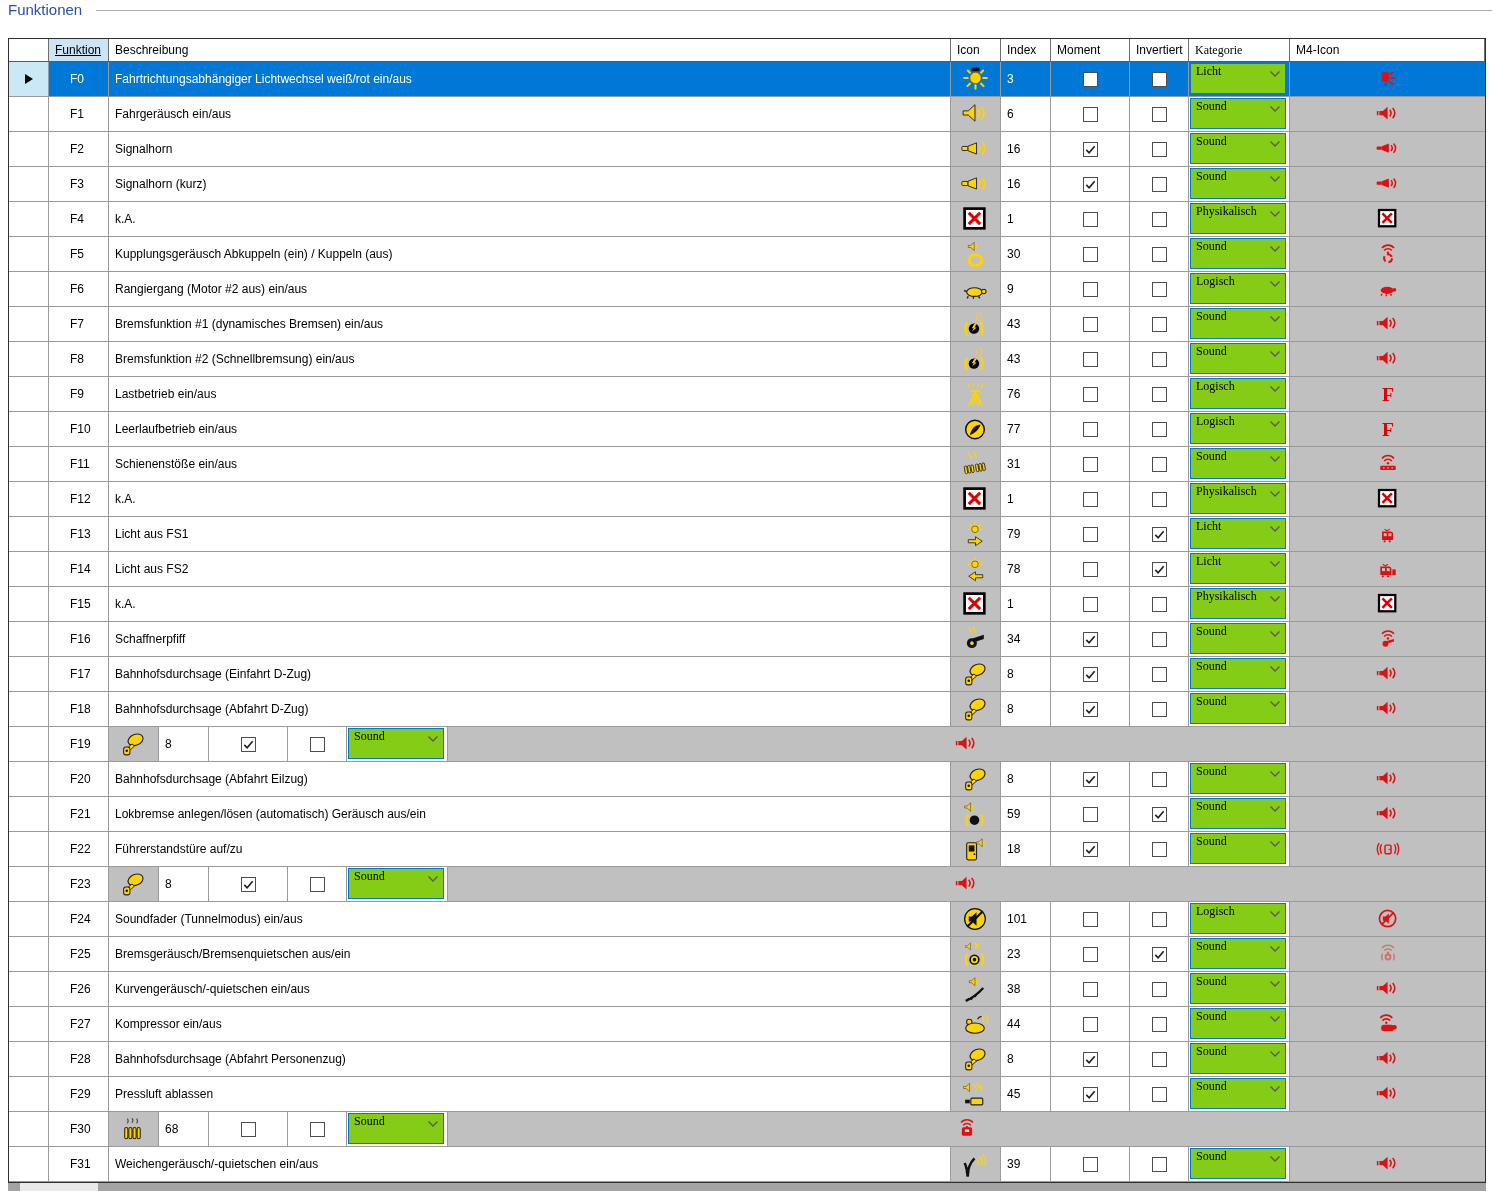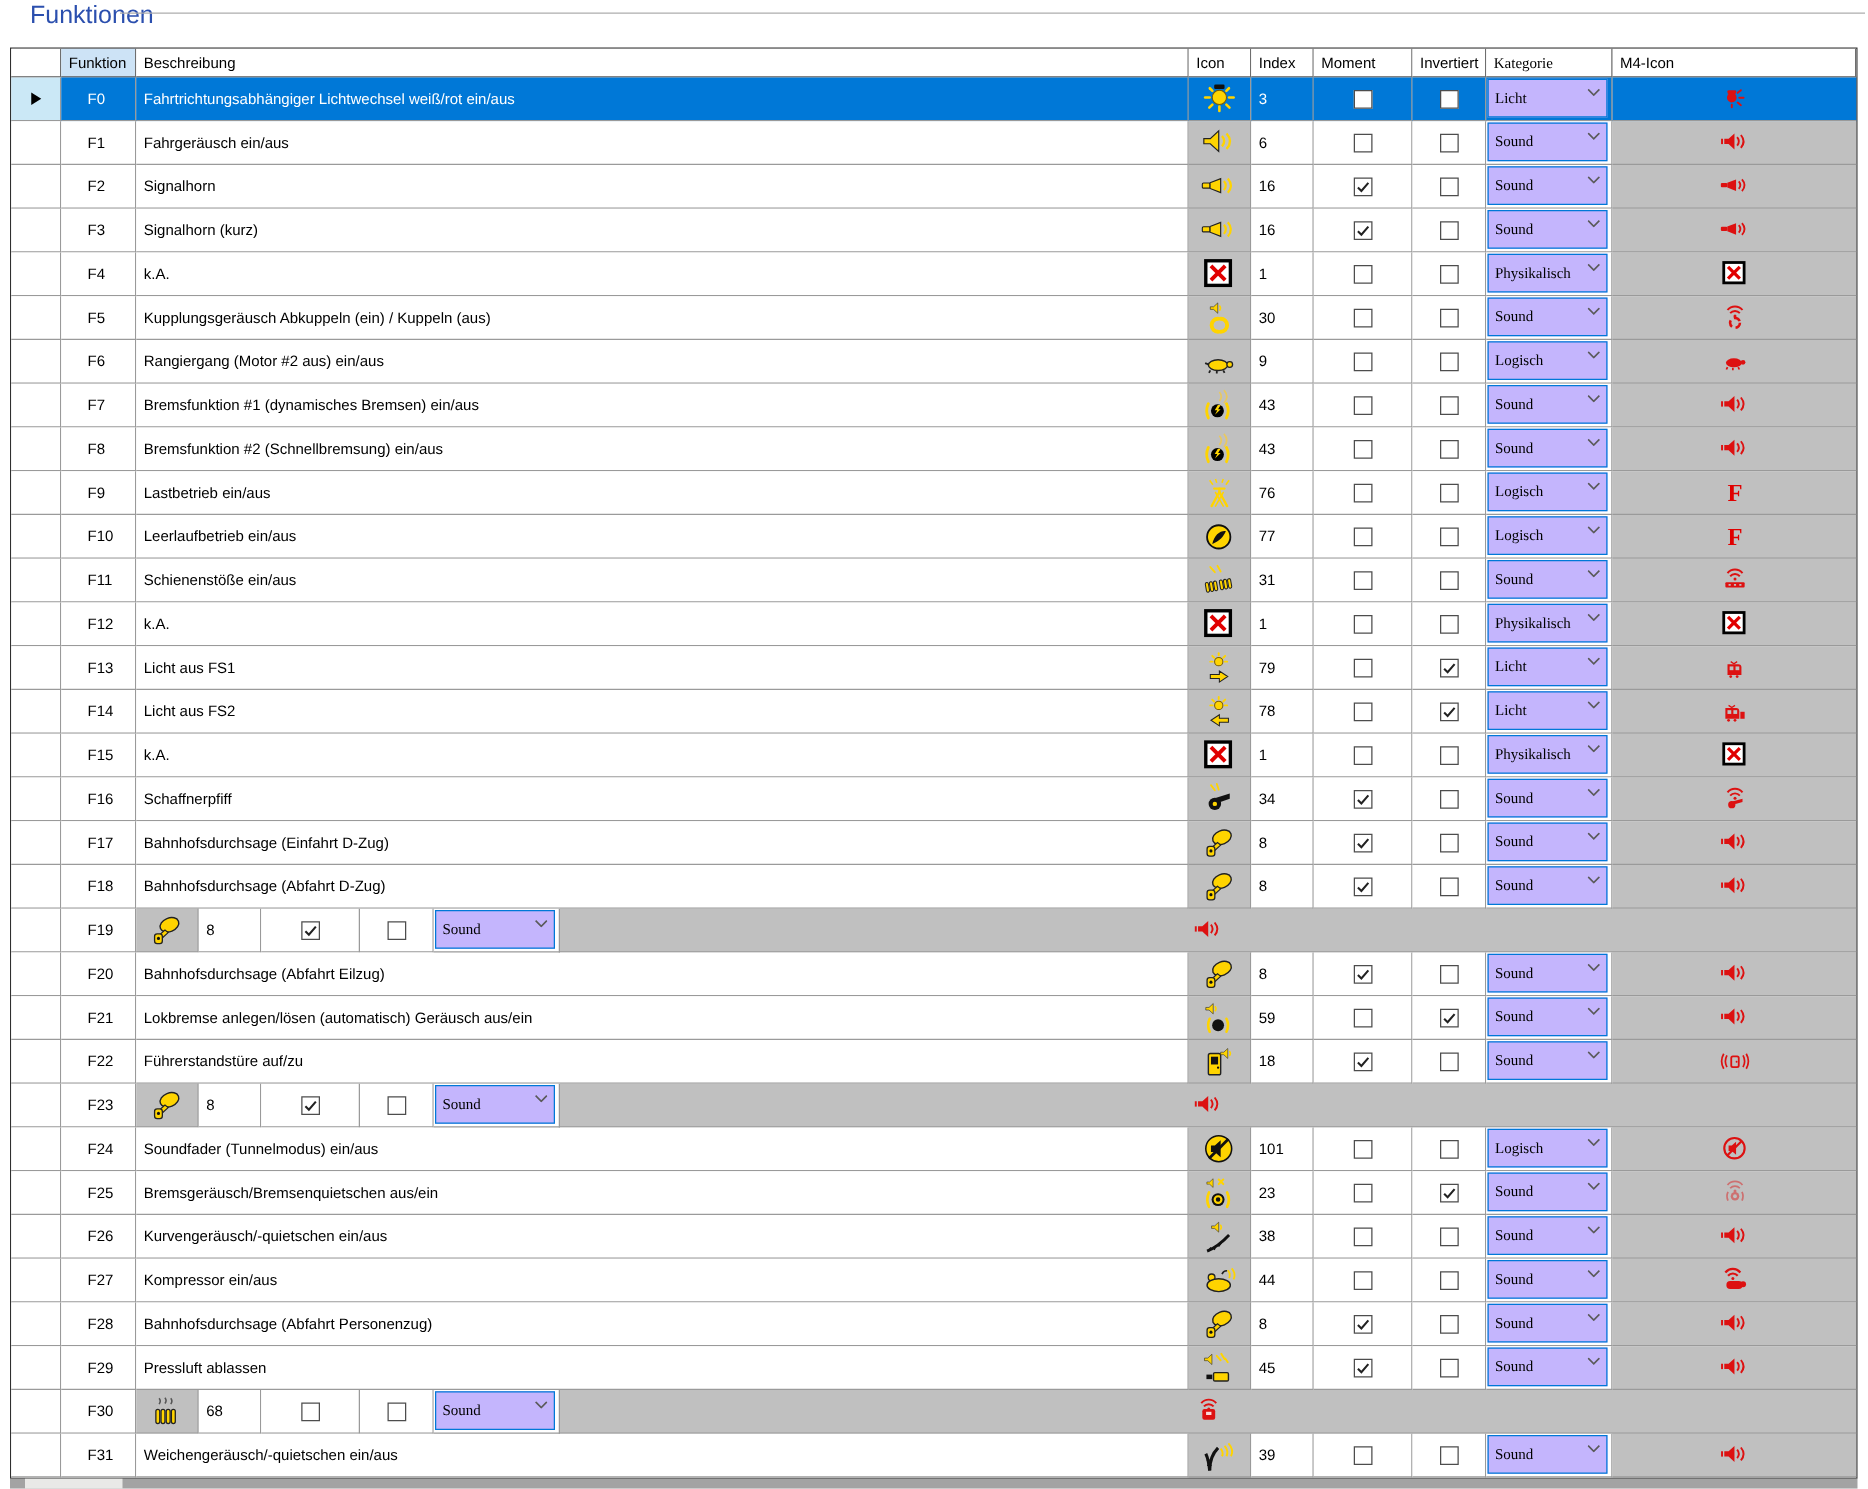--- a/index.html
+++ b/index.html
@@ -1,53 +1,53 @@
 <!DOCTYPE html>
 <html style="--accent: #0078d7; --selected-text: #ffffff; --header-highlight: #cde3f6; --row-selector-selected: #cbe8f6; --icon-column-bg: #c0c0c0; --grid-line: #9a9a9a; --table-border: #2f2f2f; --title-blue: #2b4fae; --icon-yellow: #ffd400; --m4-red: #dd1111; --scroll-track: #a3a3a3; --scroll-thumb: #e9e9e7;"><head>
 <meta charset="utf-8">
 <style>
   html,body{margin:0;padding:0;background:#fff;}
   body{width:1494px;height:1191px;position:relative;overflow:hidden;
        font-family:"Liberation Sans", sans-serif;font-size:12px;color:#000;}
 
-  .groupbox-label{position:absolute;left:24px;top:1px;font-size:20px;color:var(--title-blue);}
+  .groupbox-label{position:absolute;left:8px;top:1px;font-size:15px;color:var(--title-blue);}
   .groupbox-line{position:absolute;left:96px;right:2px;top:10px;height:1px;background:#adadad;}
 
   .grid{position:absolute;left:8px;top:38px;width:1476px;border:1px solid var(--table-border);background:#fff;}
   .hrow,.row{display:flex;}
   .c{box-sizing:border-box;flex:none;display:flex;align-items:center;overflow:hidden;
      border-right:1px solid var(--grid-line);border-bottom:1px solid var(--grid-line);background:#fff;}
   .hrow .c{height:23px;border-right:1px solid #6e6e6e;border-bottom:1px solid #5a5a5a;}
   .row .c{height:35px;}
   .rh{width:40px;justify-content:center;}
   .fk{width:60px;padding-left:21px;}
   .bs{width:842px;padding-left:6px;white-space:nowrap;}
   .ic{width:50px;justify-content:center;}
   .ix{width:50px;padding-left:6px;}
   .mo{width:79px;justify-content:center;text-align:right;}
   .iv{width:59px;justify-content:center;}
   .kg{width:101px;position:relative;font-family:Liberation Serif, serif;}
   .m4{flex:1;justify-content:center;border-right:none;}
   .hrow .fk,.hrow .ix,.hrow .mo,.hrow .iv,.hrow .kg,.hrow .ic,.hrow .bs,.hrow .m4{padding-left:6px;justify-content:flex-start;}
-  .hrow .hl{background:var(--header-highlight);}
+  .hrow .hl{background:var(--header-highlight);text-decoration:underline;}
 
   .row .iconbg{background:var(--icon-column-bg);}
   .row.selected .c{background:var(--accent);color:var(--selected-text);}
   .row.selected .iconbg{background:var(--accent);}
   .row.selected .rh{background:var(--row-selector-selected);}
 
   .arrow{display:none;width:0;height:0;border-left:8px solid #000;
          border-top:5px solid transparent;border-bottom:5px solid transparent;}
   .row.selected .arrow{display:block;}
 
   .cb{width:15px;height:15px;background:#fff;border:1px solid #4d4d4d;box-sizing:border-box;
       display:flex;align-items:center;justify-content:center;}
 
-  .combo{position:absolute;left:1px;top:1px;right:3px;bottom:2px;background:#c4b5fd;
-         border:1px solid var(--accent);box-sizing:border-box;display:flex;align-items:center;
+  .combo{position:absolute;left:1px;top:1px;right:3px;bottom:2px;background:#84cc16;
+         border:1px solid var(--accent);box-sizing:border-box;display:flex;align-items:flex-start;
          padding-left:5px;color:#000;}
   .chev{position:absolute;right:5px;top:7px;line-height:0;}
 
   .icn{display:flex;align-items:center;justify-content:center;line-height:0;}
 
   .hscroll{position:absolute;left:8px;top:1183px;width:1478px;height:8px;background:var(--scroll-track);}
   .hscroll .thumb{position:absolute;left:12px;top:0;width:78px;height:8px;background:var(--scroll-thumb);}
 </style>
 </head>
 <body>

